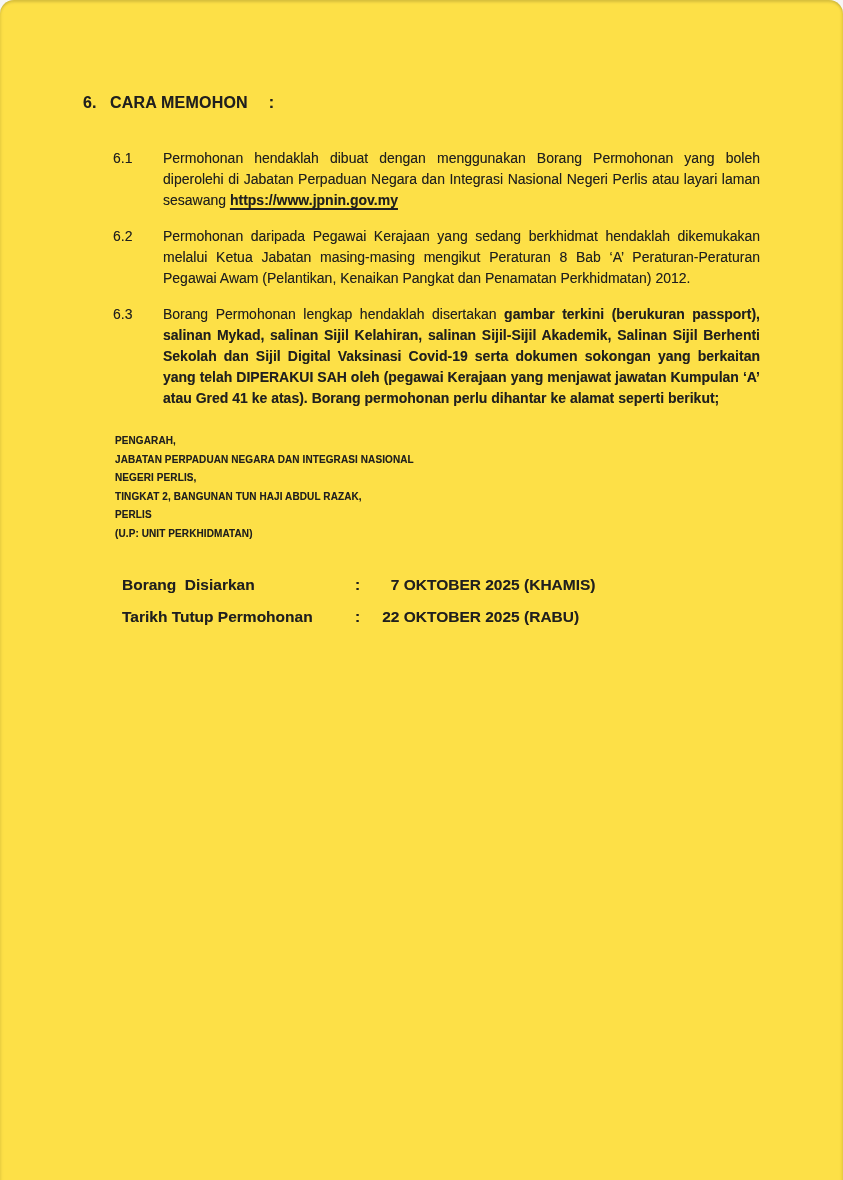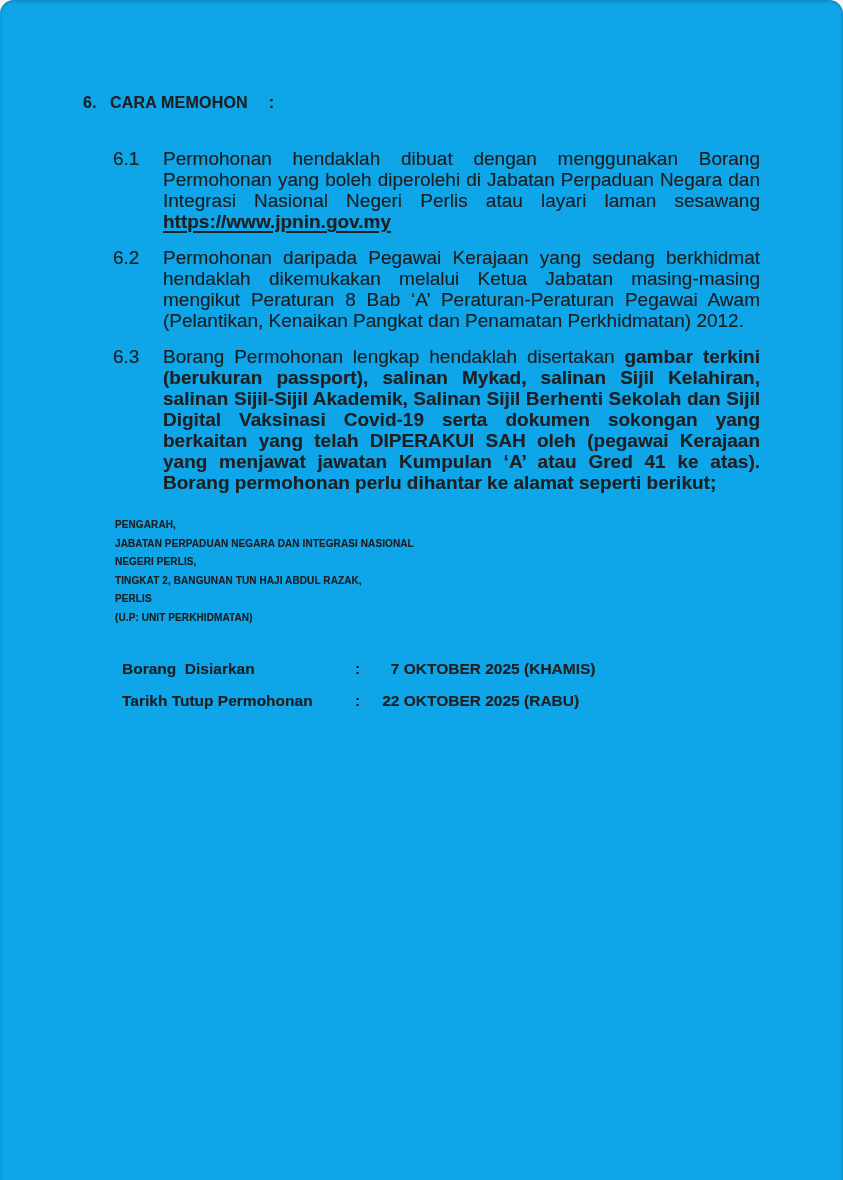--- a/index.html
+++ b/index.html
@@ -9,21 +9,21 @@
   body {
     width: 843px;
     height: 1180px;
     background: #f6f6f6;
     font-family: "Liberation Sans", sans-serif;
   }
   .page {
     position: relative;
     width: 843px;
     height: 1180px;
-    background: #0ea5e9;
+    background: #fde047;
     border-radius: 14px 14px 0 0;
     box-shadow:
       inset 0 4px 3px -2px rgba(0,0,0,0.16),
       inset 4px 0 3px -3px rgba(0,0,0,0.10),
       inset -4px 0 3px -3px rgba(0,0,0,0.12);
     overflow: hidden;
     color: #1f1f1f;
   }
   .content {
     padding: 94px 83px 0 83px;
@@ -41,21 +41,21 @@
   .heading .h-colon {
     margin-left: 21px;
   }
   .clauses {
     margin-top: 36px;
   }
   .clause {
     display: flex;
     margin-left: 30px;
     margin-bottom: 15px;
-    font-size: 19px;
+    font-size: 14px;
     line-height: 21px;
   }
   .clause-num {
     width: 50px;
     flex: none;
   }
   .clause-body {
     flex: 1;
     text-align: justify;
   }

